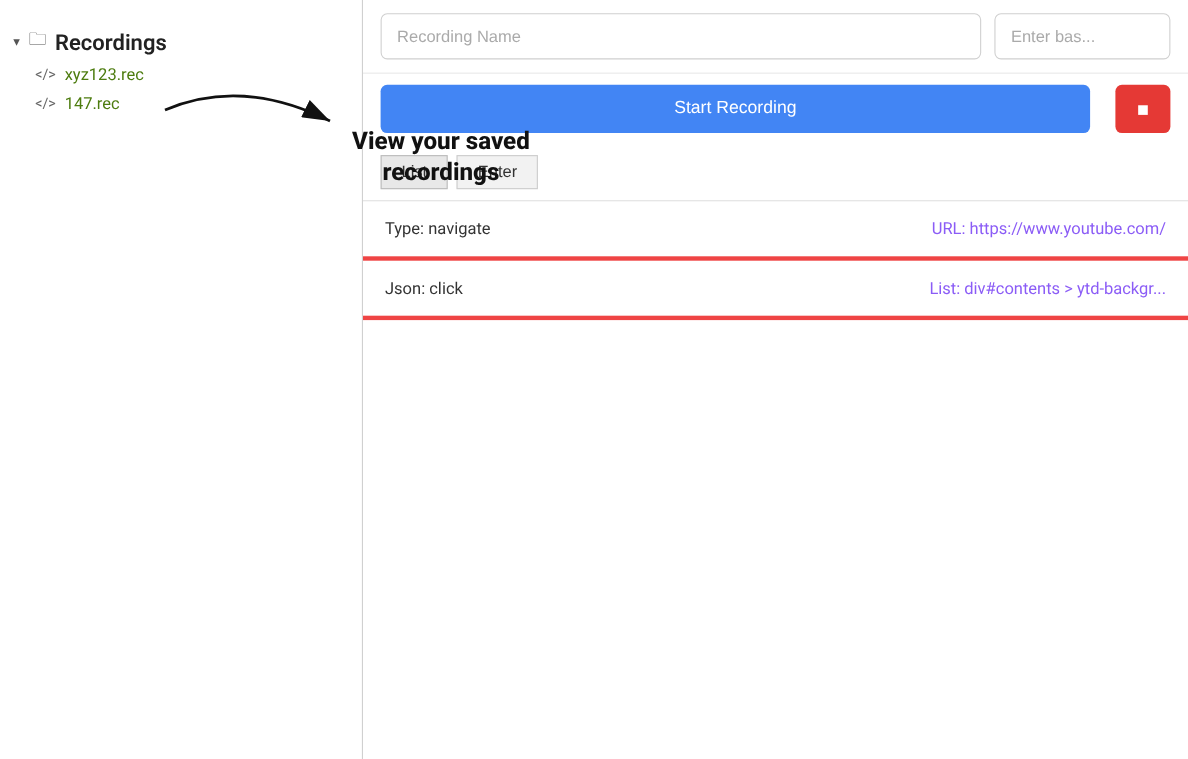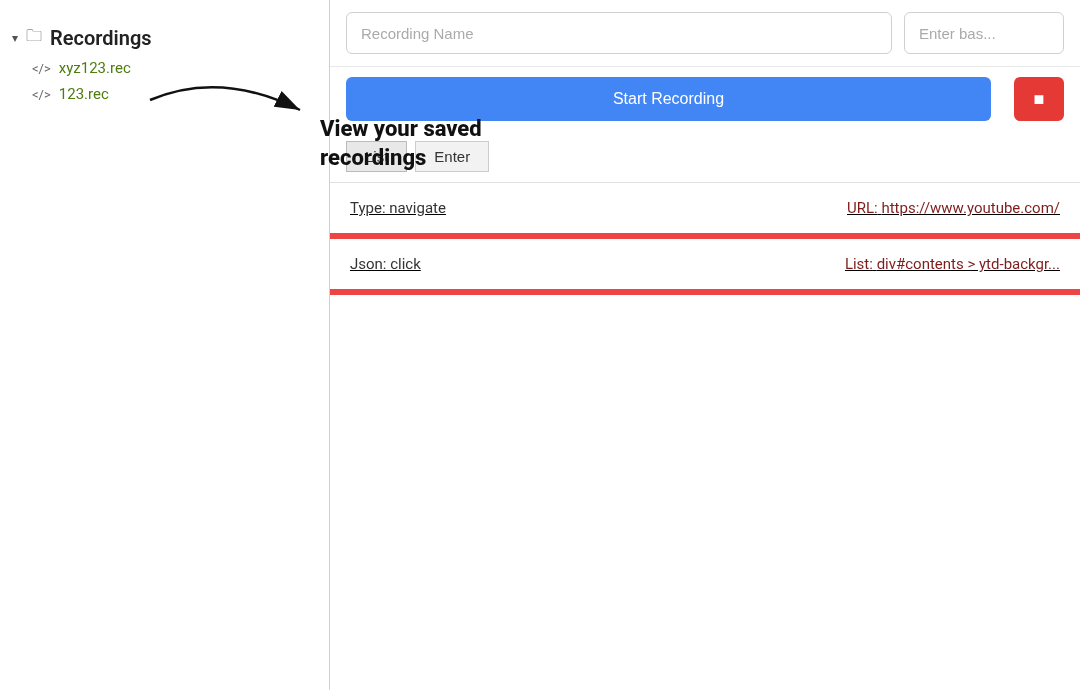--- a/index.html
+++ b/index.html
@@ -88,20 +88,21 @@
 
     .annotation-text {
       position: absolute;
       top: 55px;
       left: 180px;
       font-size: 22px;
       font-weight: 800;
       color: #111;
       line-height: 1.3;
       white-space: nowrap;
+      text-align: center;
     }
 
     
     .main-content {
       flex: 1;
       display: flex;
       flex-direction: column;
       height: 501px;
       overflow: hidden;
     }
@@ -211,33 +212,32 @@
       flex: 1;
       overflow-y: auto;
       padding: 0;
     }
 
     .recording-entry {
       display: flex;
       align-items: flex-start;
       justify-content: space-between;
       padding: 16px 20px;
-      border-bottom: 6px solid #ef4444;
+      border-bottom: 4px solid #ef4444;
       min-height: 54px;
-      text-decoration: underline;
     }
 
     .entry-type {
       font-size: 15px;
       color: #333;
     }
 
     .entry-meta {
       font-size: 15px;
-      color: #7f1d1d;
+      color: #8b5cf6;
       max-width: 60%;
       white-space: nowrap;
       overflow: hidden;
       text-overflow: ellipsis;
     }
   </style>
 </head>
 <body>
 
 <div class="sidebar">
@@ -247,21 +247,21 @@
     <span class="sidebar-title">Recordings</span>
   </div>
 
   <div class="sidebar-item">
     <span class="code-icon">&lt;/&gt;</span>
     <span class="sidebar-item-label">xyz123.rec</span>
   </div>
 
   <div class="sidebar-item">
     <span class="code-icon">&lt;/&gt;</span>
-    <span class="sidebar-item-label">123.rec</span>
+    <span class="sidebar-item-label">147.rec</span>
   </div>
 
   <div class="arrow-annotation">
     <svg class="arrow-svg" viewBox="0 0 200 80">
       <path d="M 10 40 Q 80 10 160 50" stroke="#111" stroke-width="2.5" fill="none" marker-end="url(#arrowhead)"></path>
       <defs>
         <marker id="arrowhead" markerWidth="10" markerHeight="7" refX="10" refY="3.5" orient="auto">
           <polygon points="0 0, 10 3.5, 0 7" fill="#111"></polygon>
         </marker>
       </defs>

